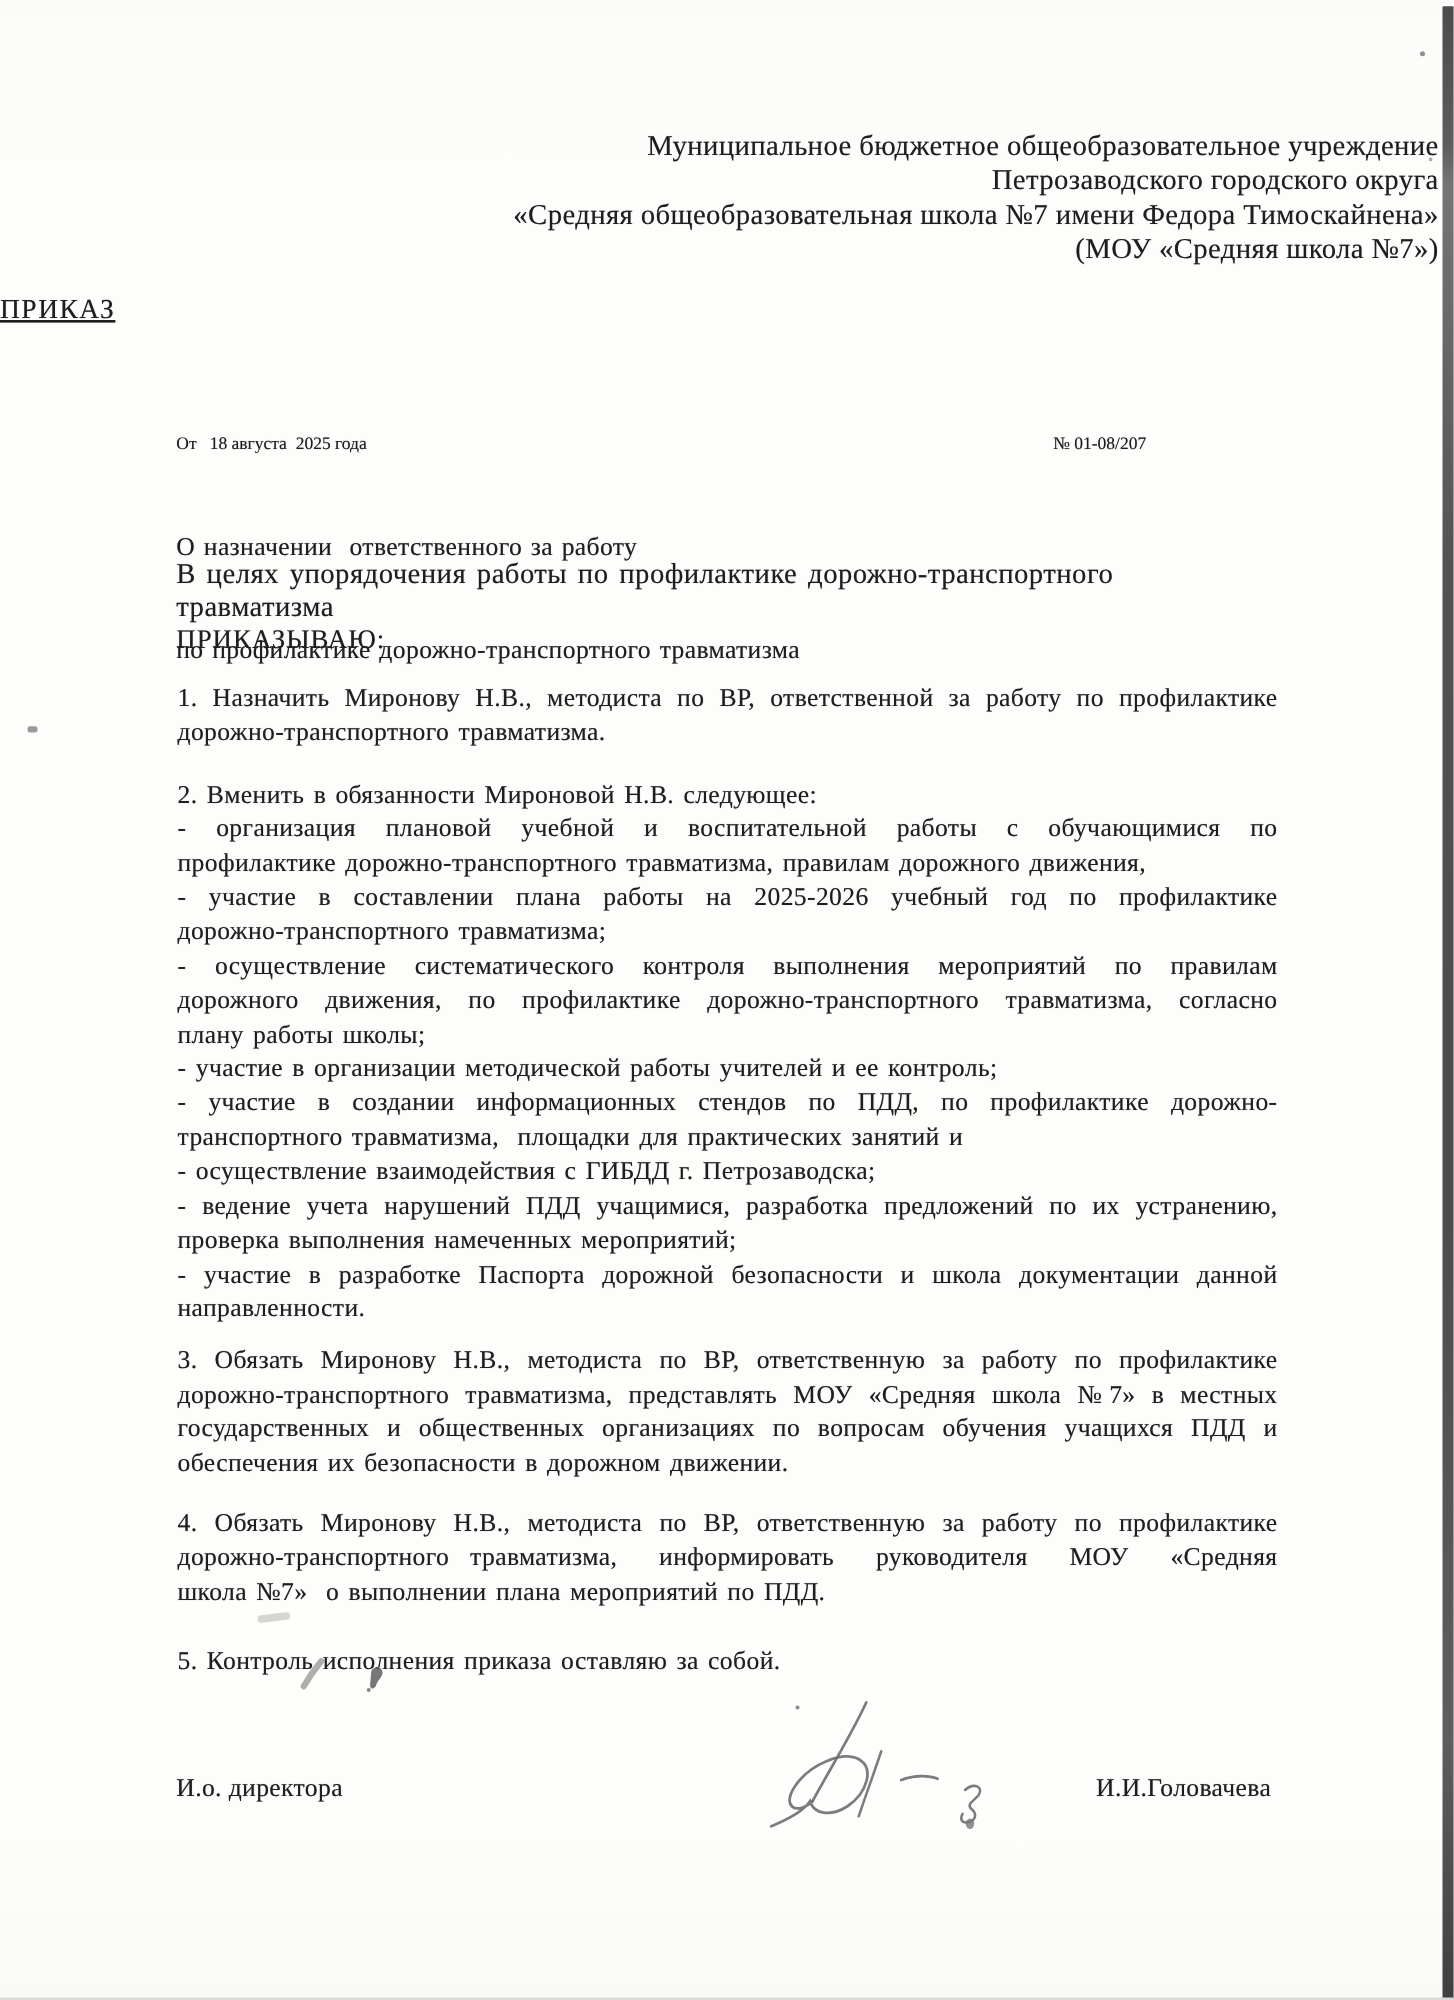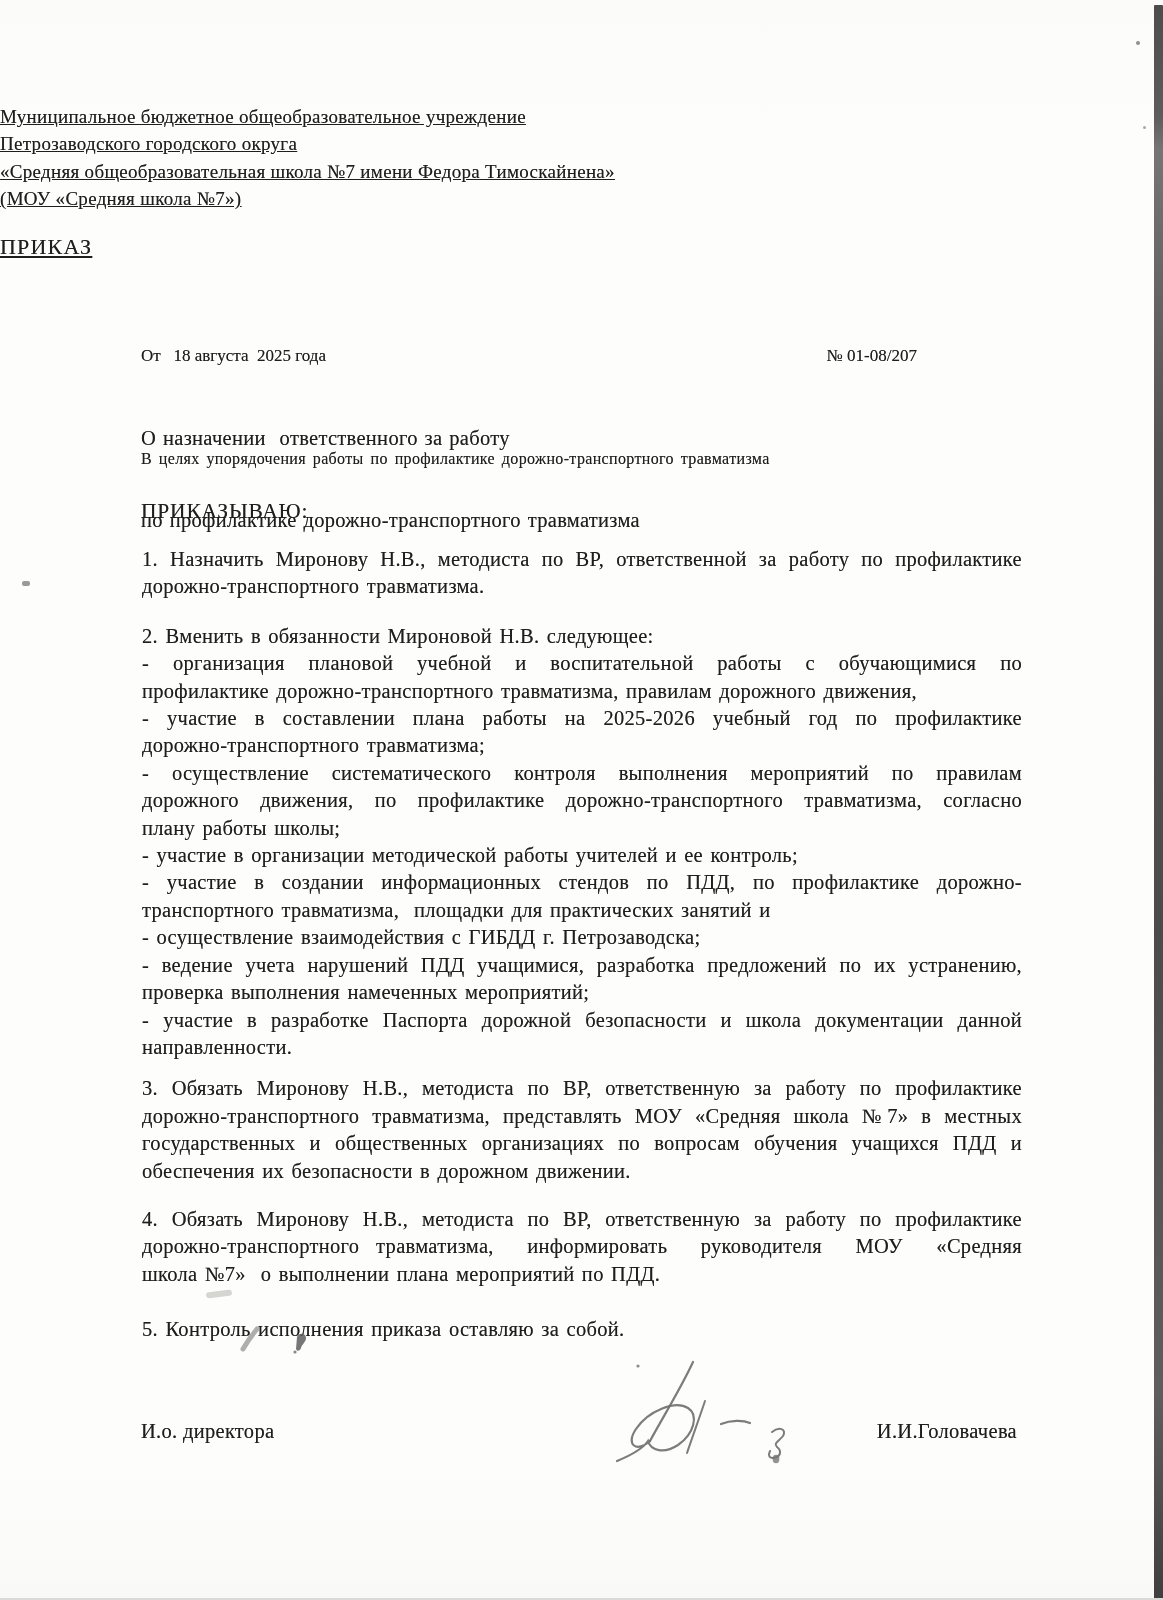--- a/index.html
+++ b/index.html
@@ -11,39 +11,39 @@
   .page{
     position:absolute;left:0;top:0;width:1163px;height:1600px;
     background:linear-gradient(180deg,#fbfbfa,#fdfdfc 8%,#fdfdfc 92%,#f9f9f7);
     color:#1e1e1e;overflow:hidden;
   }
   .page *{box-sizing:border-box;}
   .txt{ text-shadow:0 0 0.6px rgba(30,30,30,0.55); }
 
   .header{
     position:absolute;top:103px;left:0;right:12px;
-    text-align:left;font-size:19px;line-height:27.4px;letter-spacing:0.3px;text-decoration:underline;
+    text-align:right;font-size:23px;line-height:27.4px;letter-spacing:0.3px;
   }
   .doc-title{
     position:absolute;top:233px;left:0;right:12px;
     font-size:22px;letter-spacing:1.2px;line-height:27px;text-decoration:underline;
   }
   .date-row{
     position:absolute;top:342px;left:141px;width:882px;
     display:flex;justify-content:space-between;align-items:flex-start;
-    font-size:17px;line-height:27.4px;white-space:pre-wrap;
+    font-size:14px;line-height:27.4px;white-space:pre-wrap;
   }
   .date-row .number{margin-right:106px;}
   .subject{
     position:absolute;top:370px;left:141px;width:882px;
     font-size:20.5px;line-height:27.4px;white-space:pre-wrap;letter-spacing:0.3px;word-spacing:1.5px;
   }
   .preamble{
     position:absolute;top:445px;left:141px;width:882px;
-    font-size:16px;line-height:27.4px;letter-spacing:0.35px;word-spacing:2.5px;white-space:pre-wrap;
+    font-size:23px;line-height:27.4px;letter-spacing:0.35px;word-spacing:2.5px;white-space:pre-wrap;
   }
   .order-word{
     position:absolute;top:498px;left:141px;
     font-size:21.5px;letter-spacing:0.8px;line-height:27.4px;
   }
   .items{
     position:absolute;top:545px;left:141px;width:882px;
     font-size:20.5px;line-height:27.4px;letter-spacing:0.3px;word-spacing:2px;
   }
   .para{margin:1px;}

